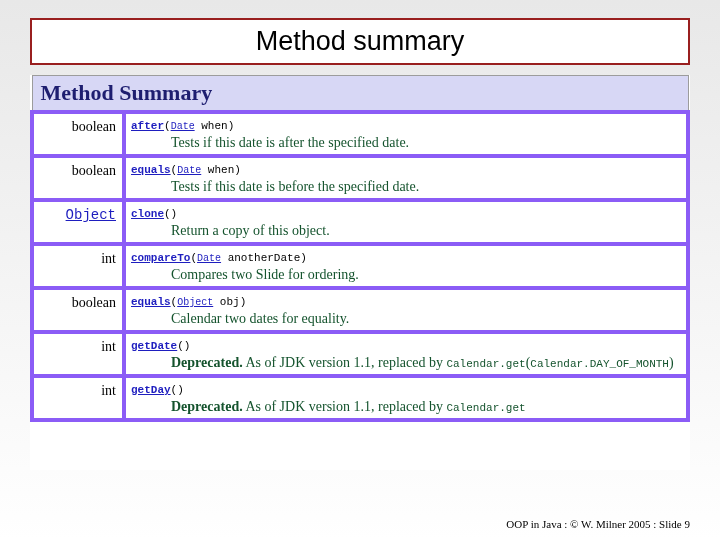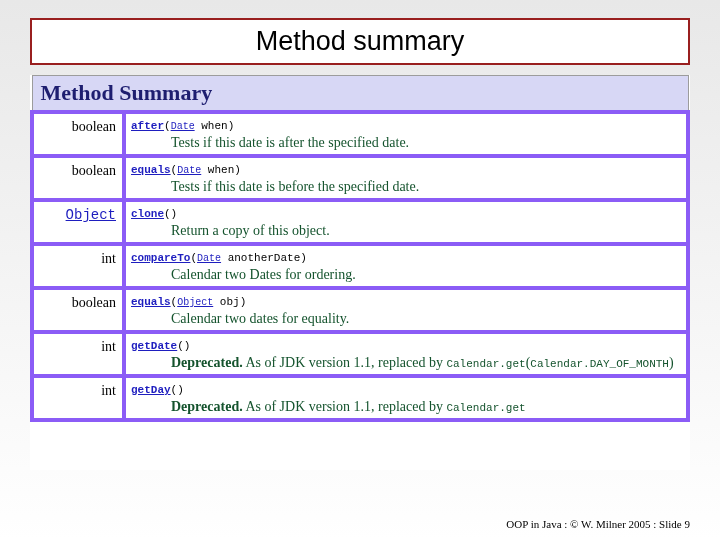--- a/index.html
+++ b/index.html
@@ -157,21 +157,21 @@
         <div class="method-desc">Return a copy of this object.</div>
       </td>
     </tr>
 
     <tr>
       <td class="col-return">
         <span>int</span><a href="#"></a>
       </td>
       <td>
         <span class="method-name">compareTo</span><span class="method-sig">(</span><span class="param-type">Date</span><span class="method-sig"> anotherDate)</span>
-        <div class="method-desc">Calendar two Dates for ordering.</div>
+        <div class="method-desc">Compares two Slide for ordering.</div>
       </td>
     </tr>
 
     <tr>
       <td class="col-return">
         <span>boolean</span><a href="#"></a>
       </td>
       <td>
         <span class="method-name">equals</span><span class="method-sig">(</span><span class="param-type">Object</span><span class="method-sig"> obj)</span>
         <div class="method-desc">Calendar two dates for equality.</div>

